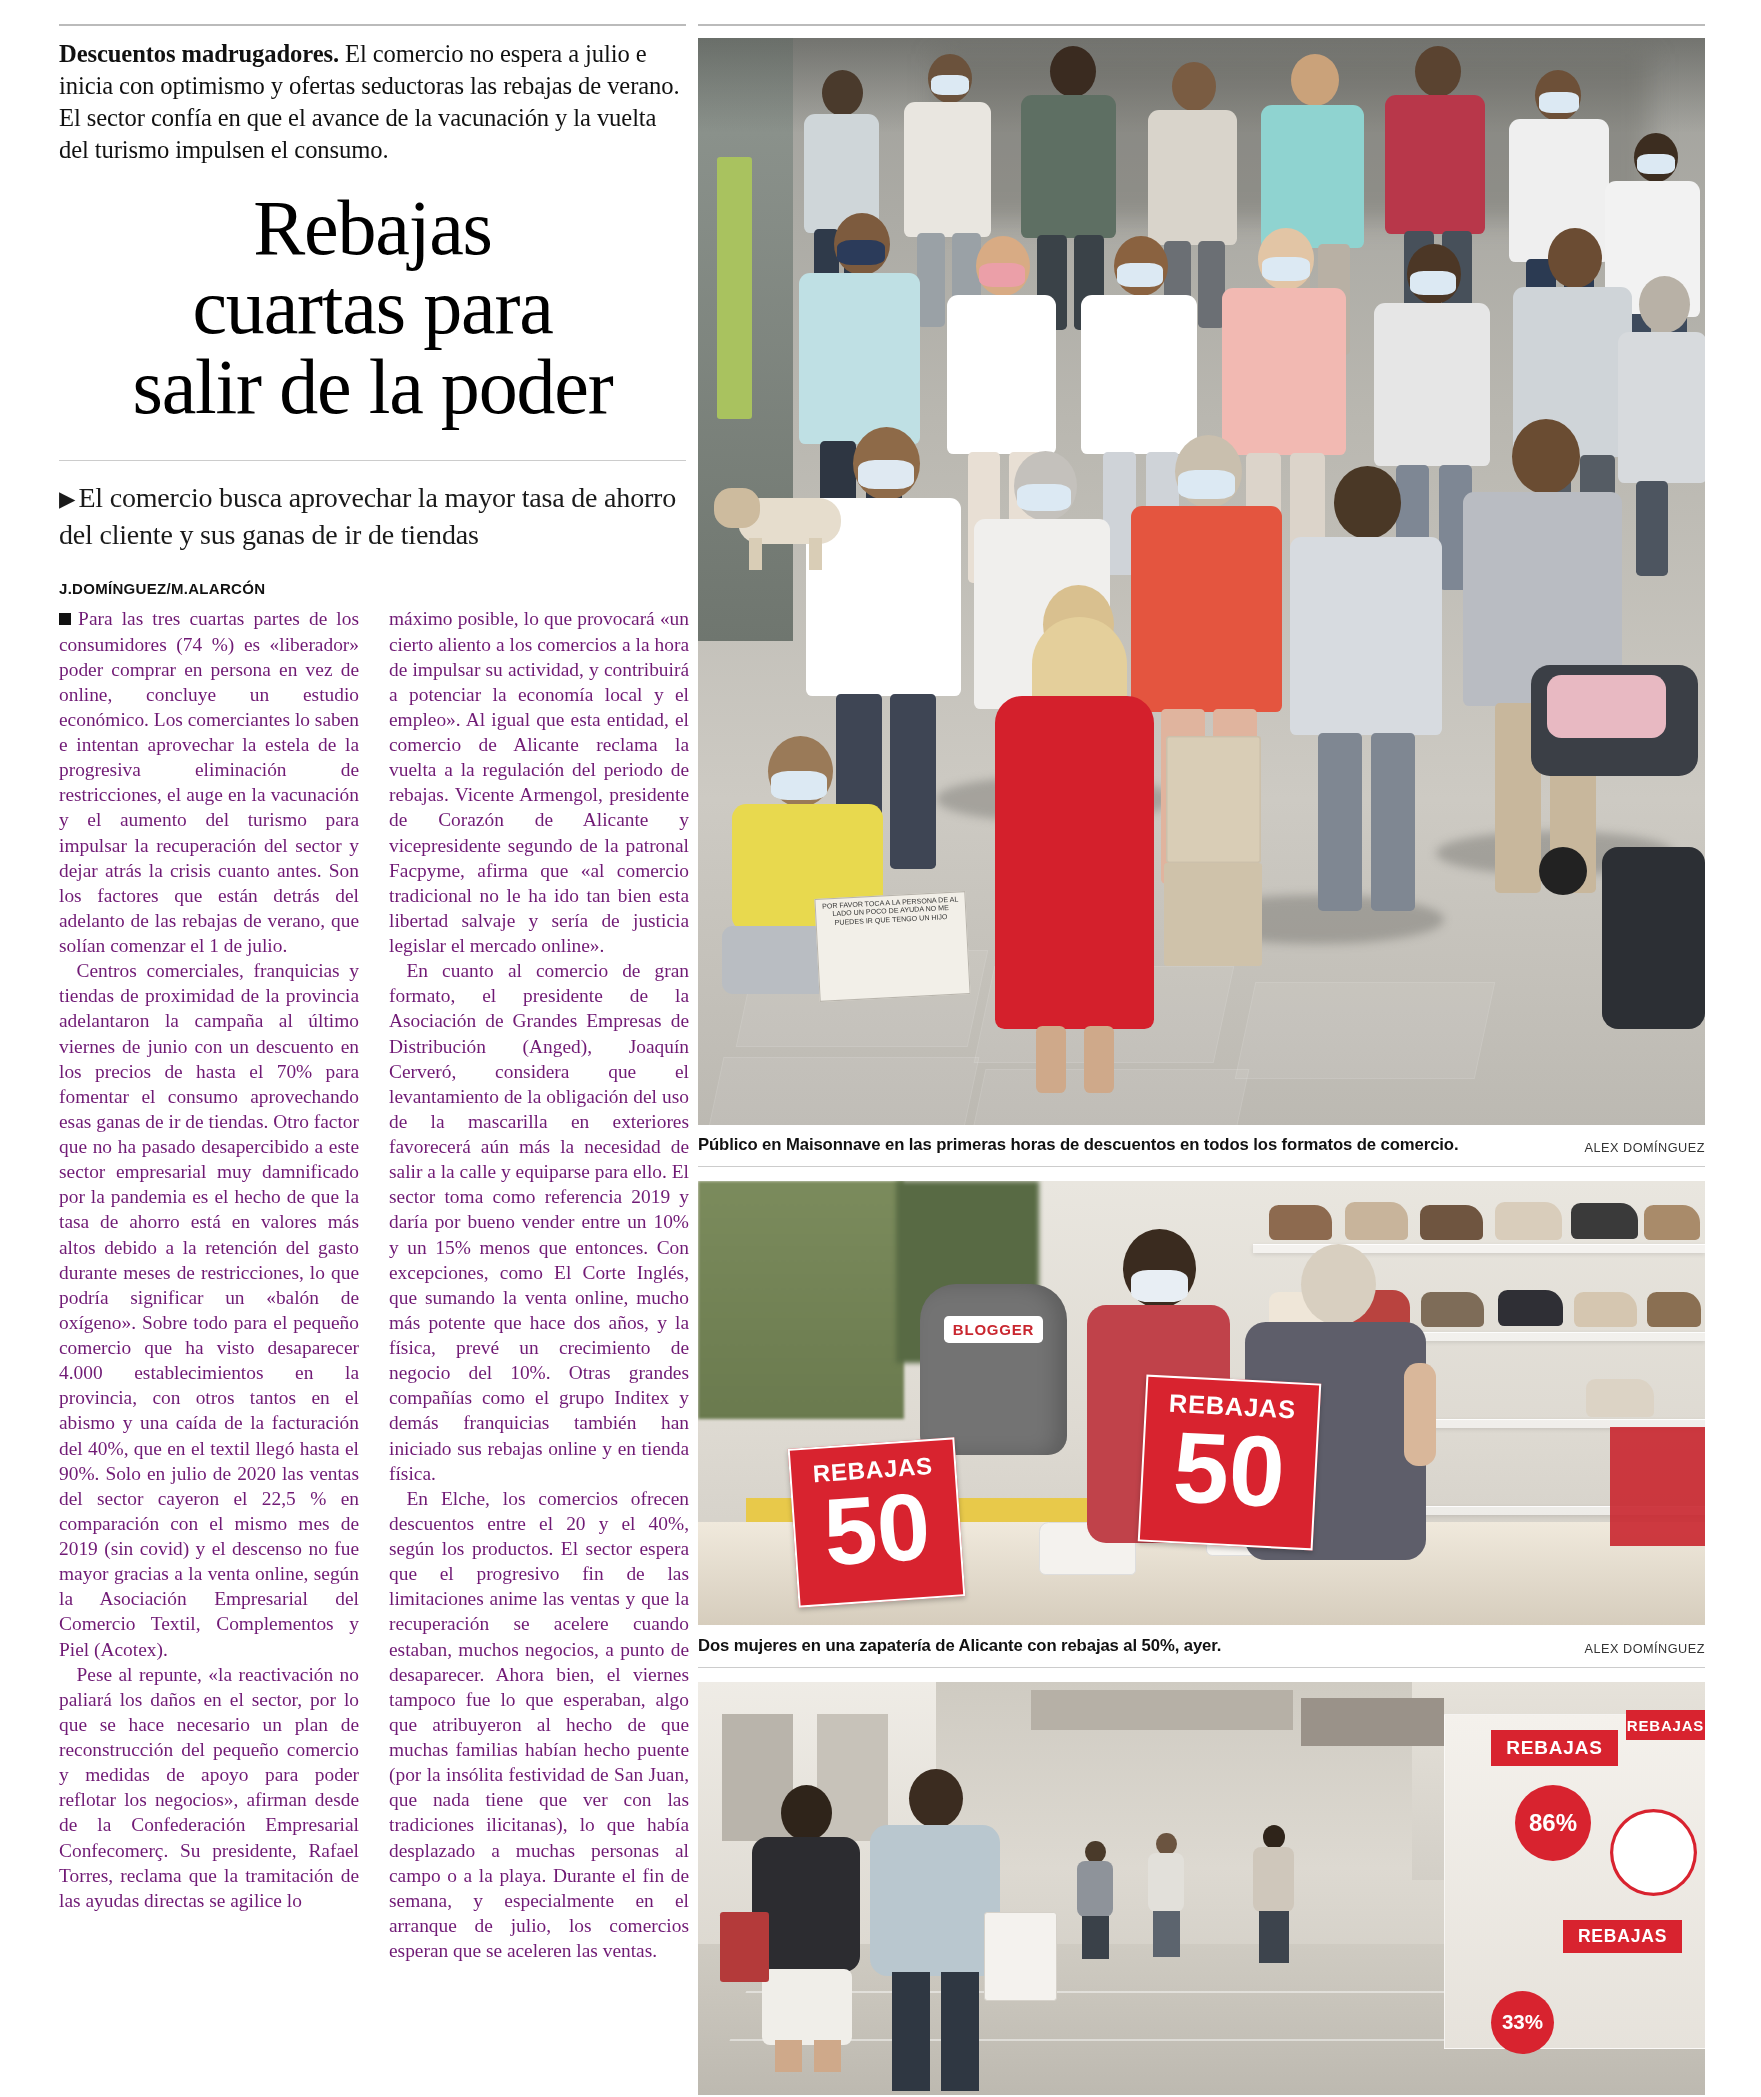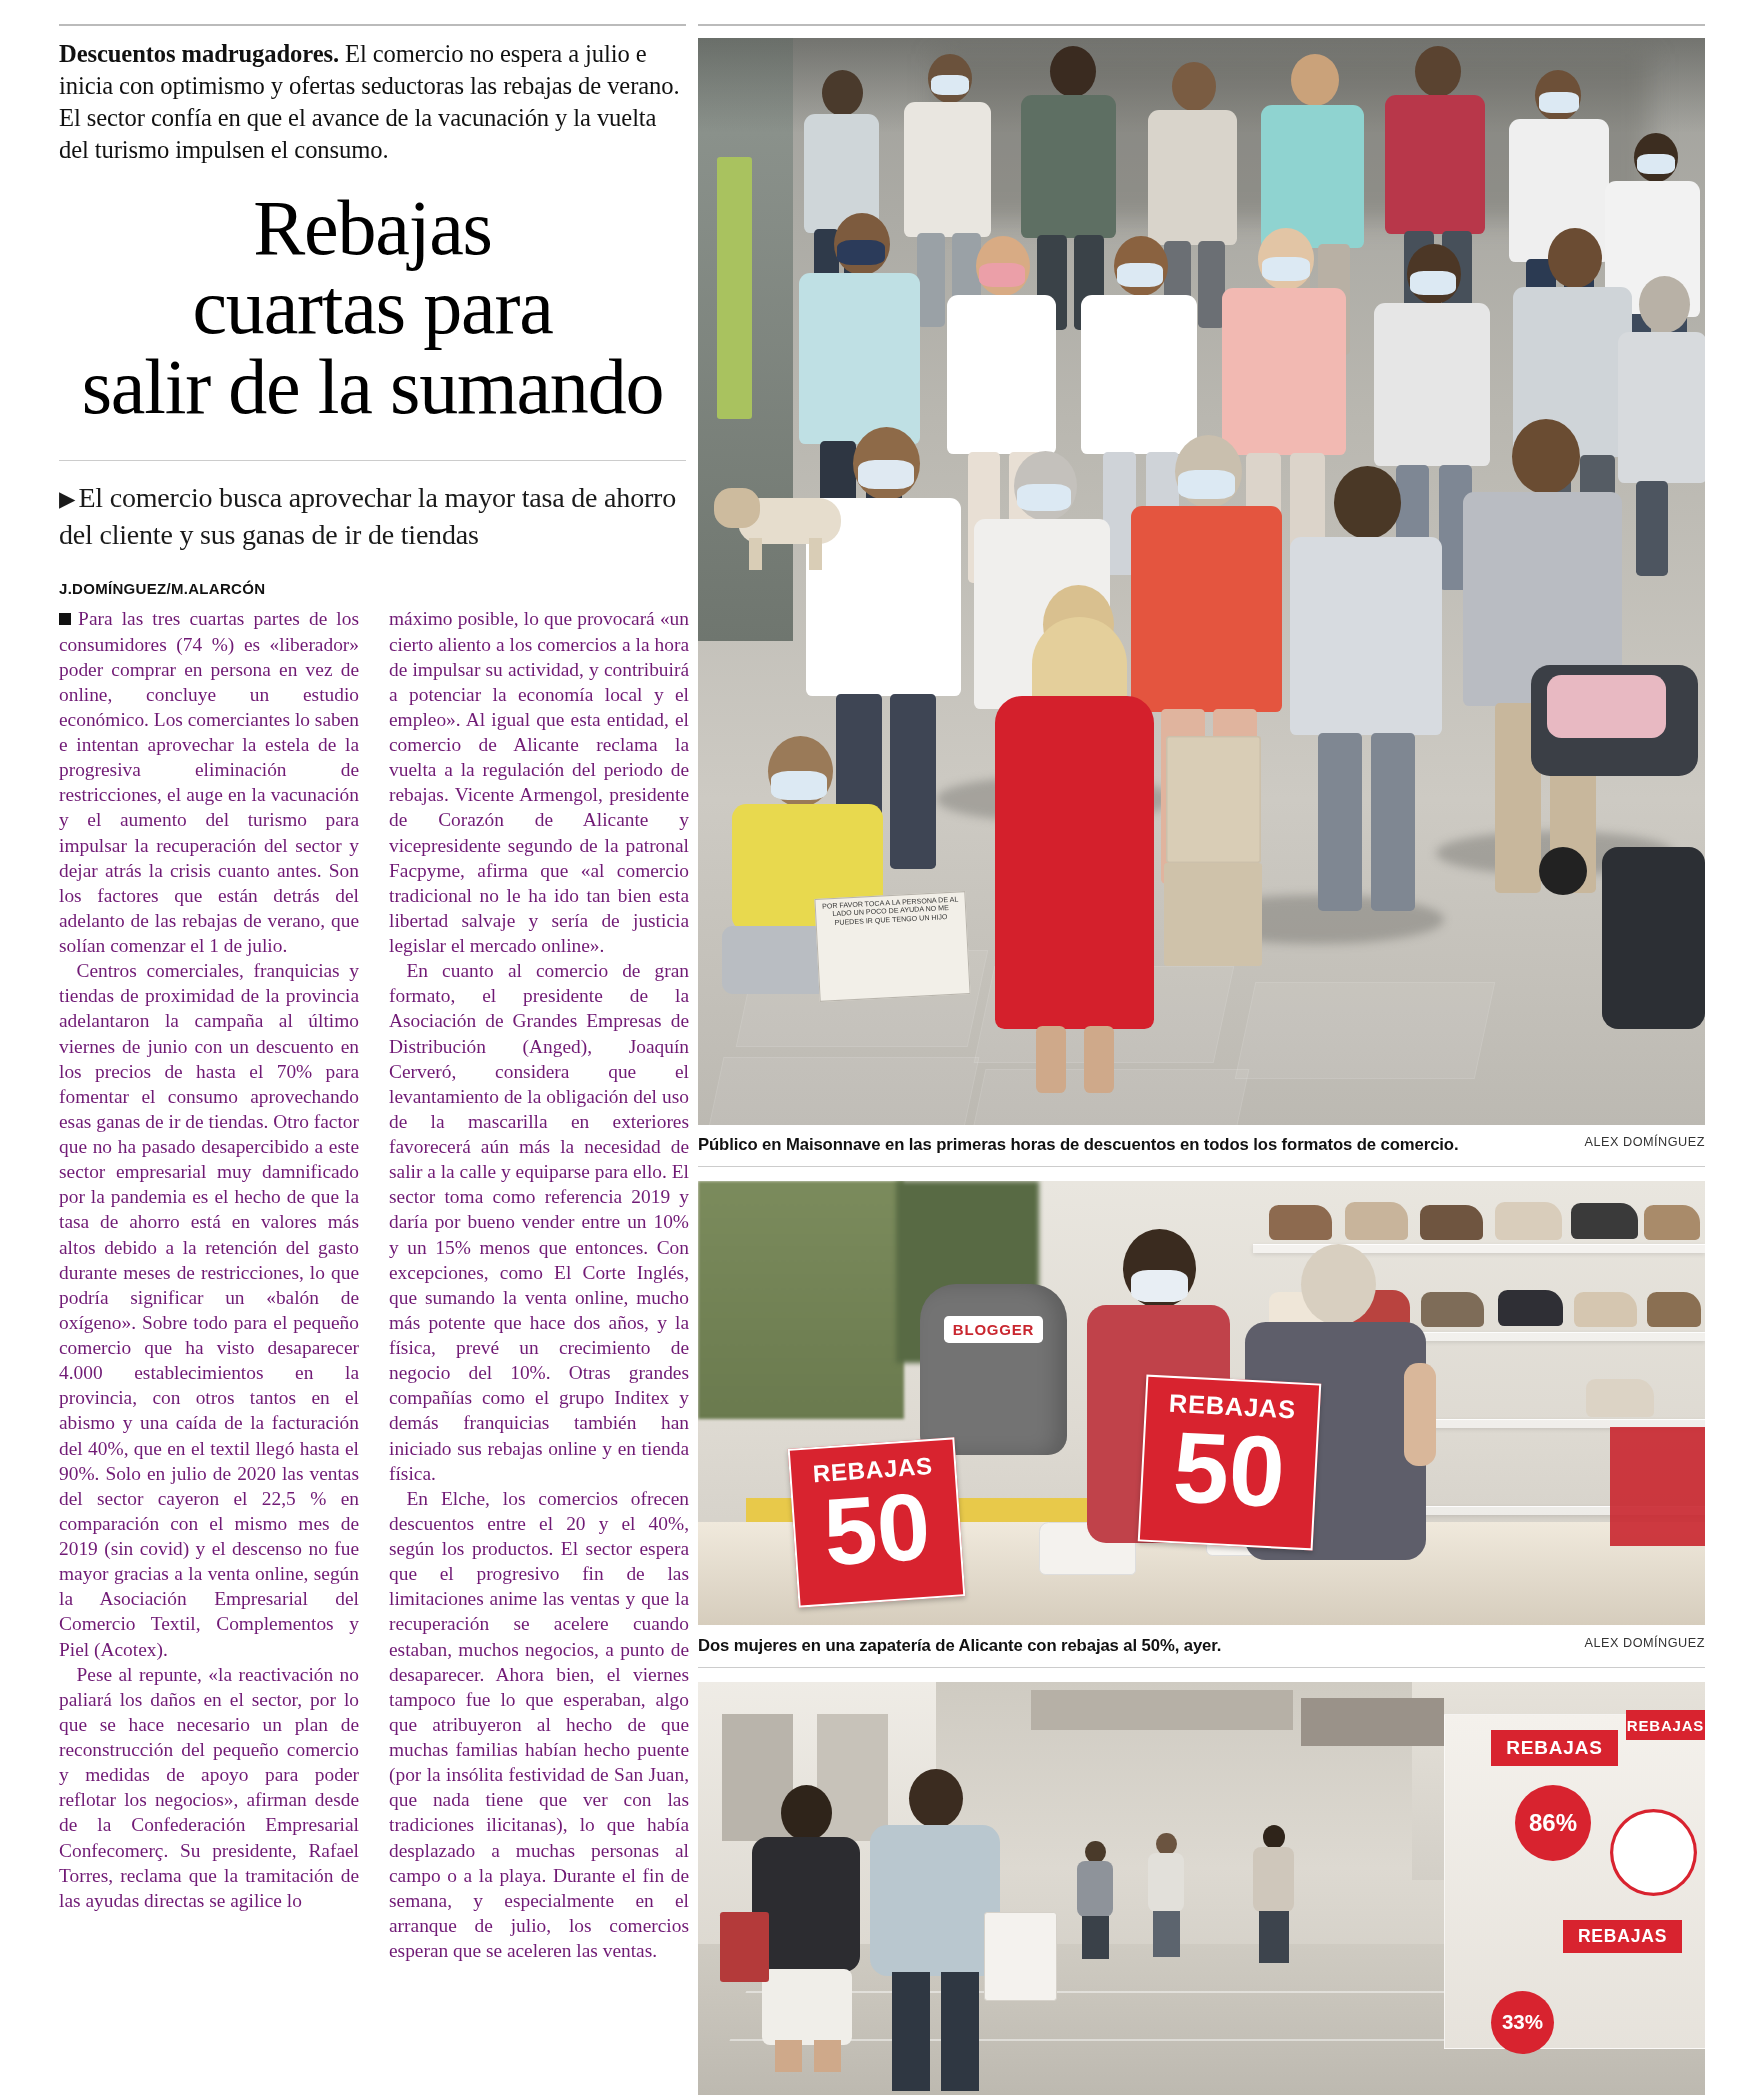--- a/index.html
+++ b/index.html
@@ -138,21 +138,21 @@
     width: 1007px;
   }
 
   .photo {
     position: relative;
     overflow: hidden;
     background: #d8d8d8;
   }
   .cap-row {
     display: flex;
-    align-items: flex-start;
+    align-items: flex-end;
     justify-content: space-between;
     margin-top: 10.3px;
   }
   .caption {
     font-family: "Liberation Sans", sans-serif;
     font-weight: bold;
     font-size: 16.7px;
     color: #111111;
     letter-spacing: -0.1px;
   }
@@ -284,21 +284,21 @@
 
   <div class="left-col">
 
     <div class="kicker">
       <b>Descuentos madrugadores.</b><span> El comercio no espera a julio e inicia con optimismo y ofertas seductoras las rebajas de verano. El sector confía en que el avance de la vacunación y la vuelta del turismo impulsen el consumo.</span>
     </div>
 
     <div class="headline">
       <div>Rebajas</div>
       <div>cuartas para</div>
-      <div>salir de la sumando</div>
+      <div>salir de la poder</div>
     </div>
 
     <div class="subhead-wrap">
       <div class="rule-sub"></div>
       <div class="subhead">
         <span class="arrow">▶</span><span>El comercio busca aprovechar la mayor tasa de ahorro del cliente y sus ganas de ir de tiendas</span>
       </div>
     </div>
 
     <div class="byline">J.DOMÍNGUEZ/M.ALARCÓN</div>

